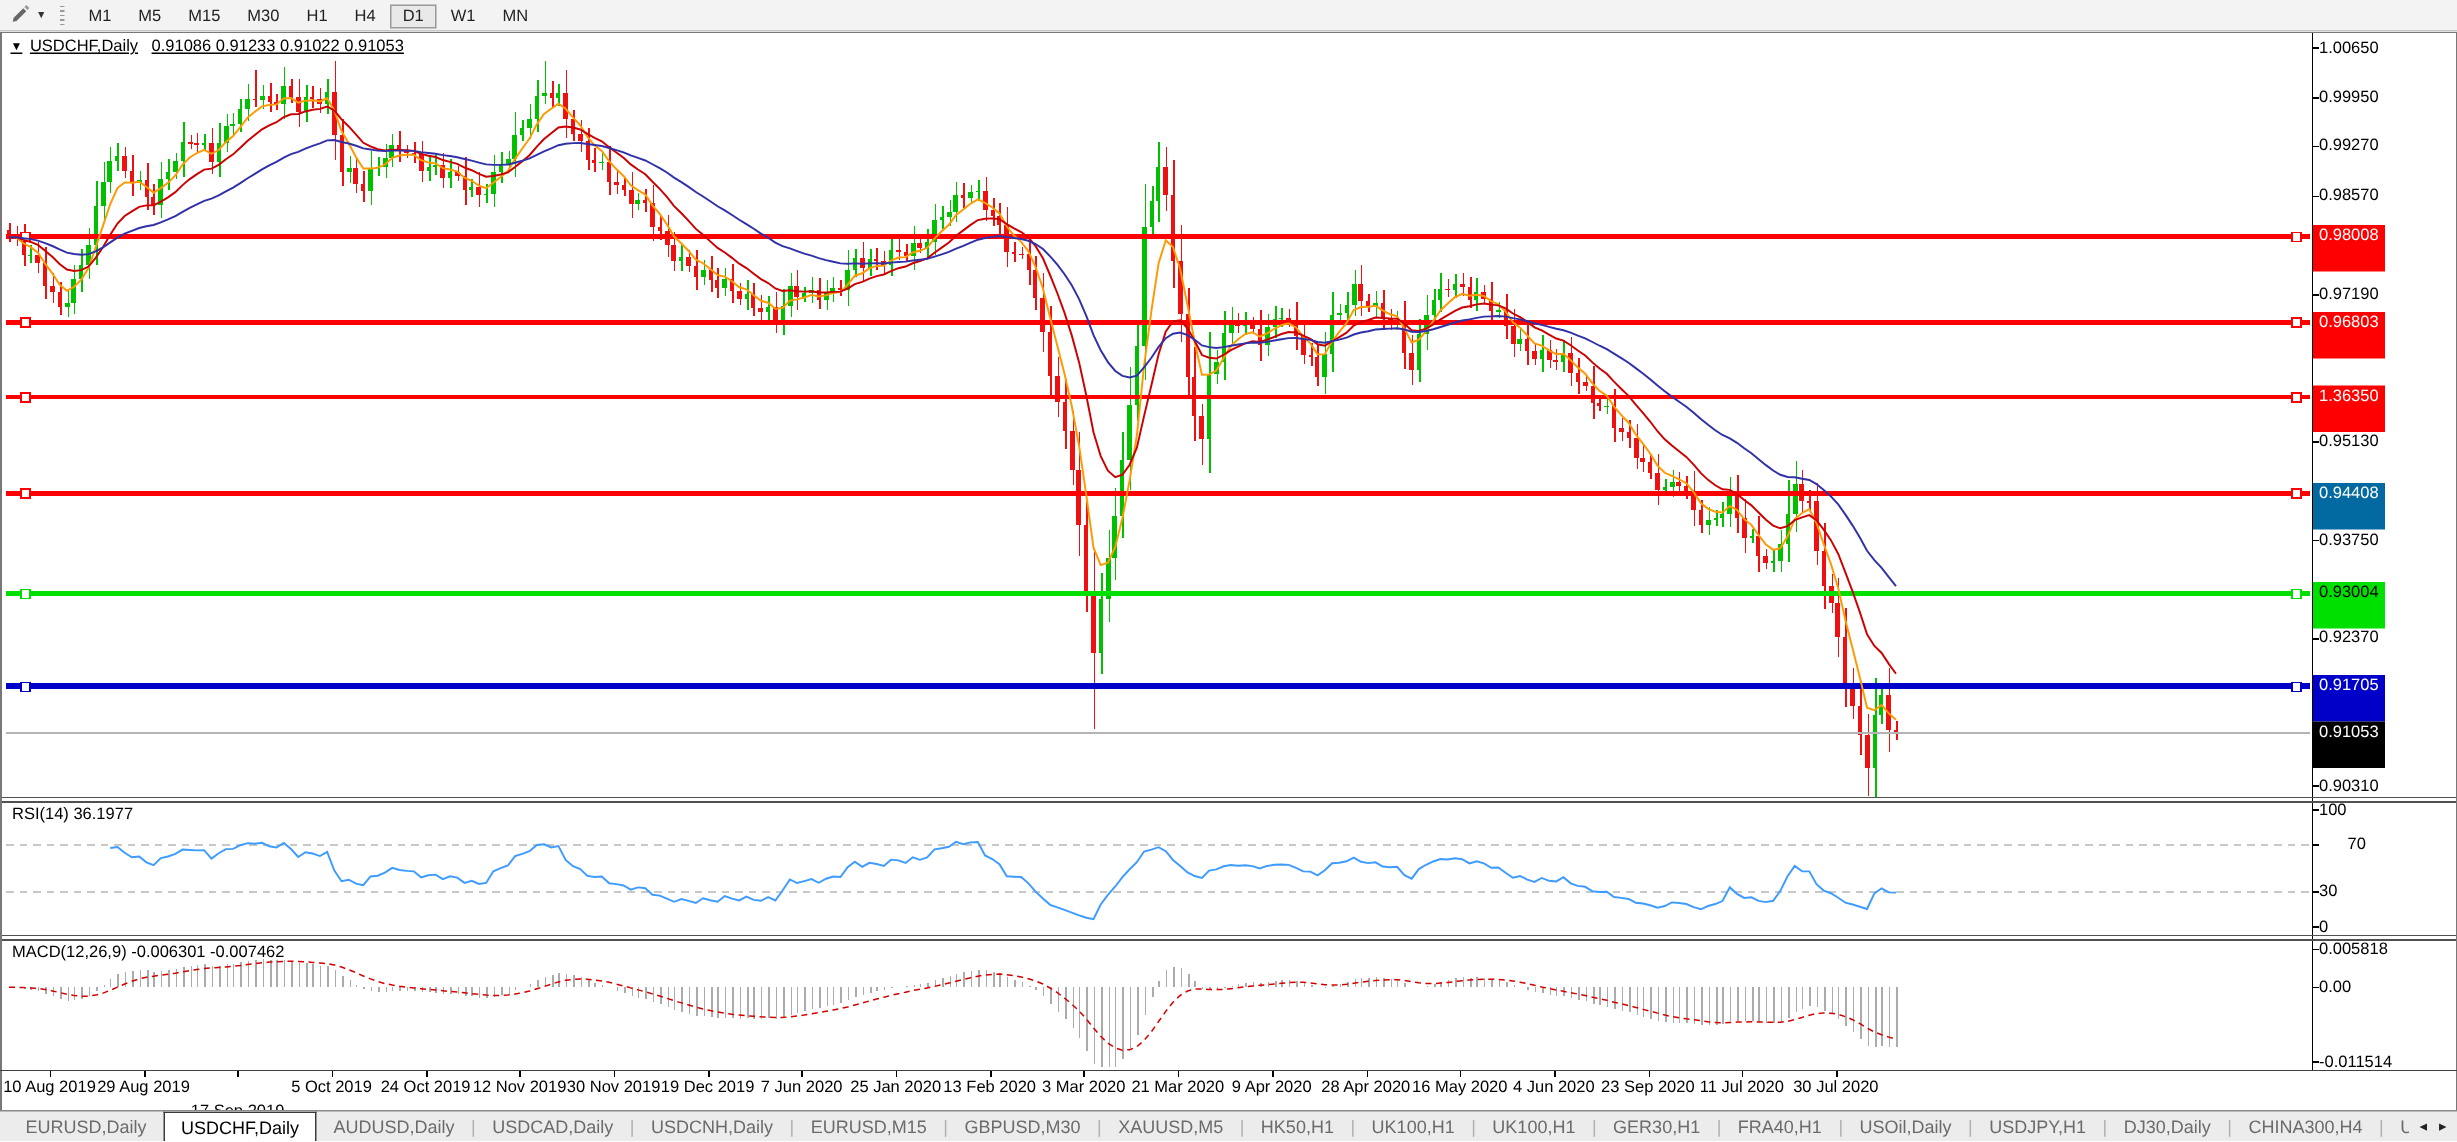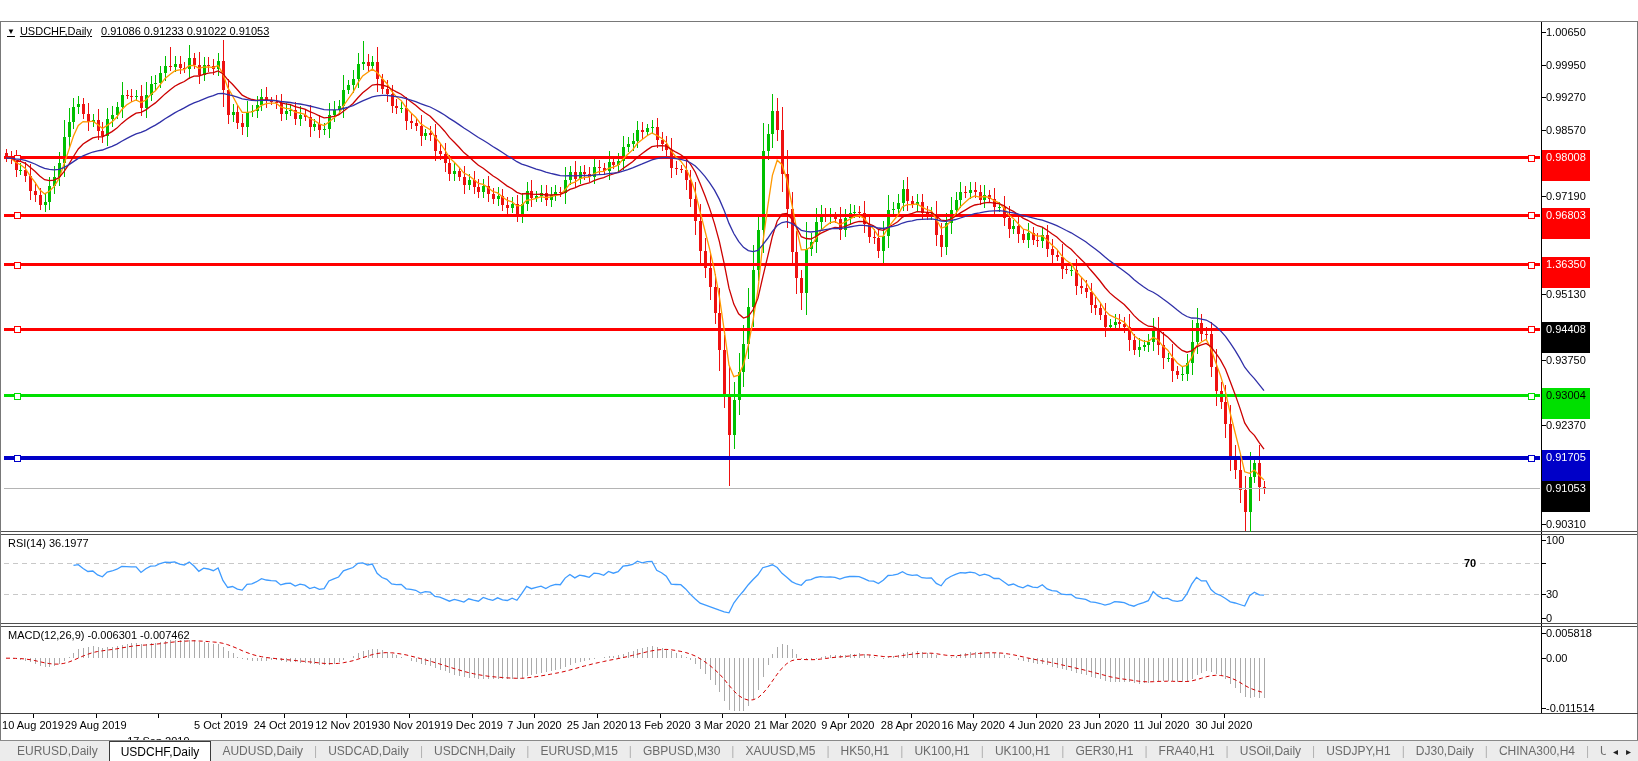--- a/index.html
+++ b/index.html
@@ -39,20 +39,33 @@
   .tab.active { background:#fff; border:1px solid #3a3a3a; border-bottom:none; color:#000; }
   .tabsep { display:flex; align-items:center; color:#b0b0b0; }
   .tab-arrows { margin-left:auto; flex:0 0 auto; display:flex; align-items:center; gap:8px;
                 padding:0 7px; color:#222; font-size:10px; }
 </style>
 </head>
 <body>
 
 <div id="app">
 
+  <div id="toolbar">
+    <div class="tool-btn">
+      <span>
+        <svg width="14" height="14" viewBox="0 0 14 14">
+          <path d="M2 11 L8.5 4.5 L10.5 6.5 L4 13 L1.5 13.5 Z" fill="#666"></path>
+          <path d="M9.3 3.7 L11.3 5.7 L12.6 4.4 L10.6 2.4 Z" fill="#999"></path>
+        </svg>
+      </span>
+      <span class="caret">▼</span>
+    </div>
+    <div class="tb-handle"></div>
+    <div id="tf-buttons"><span class="tfbtn">M1</span><span class="tfbtn">M5</span><span class="tfbtn">M15</span><span class="tfbtn">M30</span><span class="tfbtn">H1</span><span class="tfbtn">H4</span><span class="tfbtn active">D1</span><span class="tfbtn">W1</span><span class="tfbtn">MN</span></div>
+  </div>
 
   <svg id="plot" width="1638" height="761">
       <rect x="0" y="21" width="1638" height="720" fill="#ffffff"></rect>
       <rect x="0.5" y="21.5" width="1637" height="719" fill="none" stroke="#787878" shape-rendering="crispEdges"></rect>
       <line x1="1541.5" y1="22" x2="1541.5" y2="713" stroke="#000" shape-rendering="crispEdges"></line>
       <line x1="0" y1="713.5" x2="1638" y2="713.5" stroke="#404040" shape-rendering="crispEdges"></line>
       <line x1="1" y1="531.5" x2="1637" y2="531.5" stroke="#505050" shape-rendering="crispEdges"></line>
       <line x1="1" y1="534.5" x2="1637" y2="534.5" stroke="#505050" shape-rendering="crispEdges"></line>
       <line x1="1" y1="623.5" x2="1637" y2="623.5" stroke="#505050" shape-rendering="crispEdges"></line>
       <line x1="1" y1="626.5" x2="1637" y2="626.5" stroke="#505050" shape-rendering="crispEdges"></line>
@@ -905,37 +918,37 @@
 
   <div id="overlays">
     <div id="chart-title">
       <span class="dd">▼</span><span>USDCHF,Daily</span><span class="quote">0.91086 0.91233 0.91022 0.91053</span>
     </div>
     <div id="rsi-label">RSI(14) 36.1977</div>
     <div id="macd-label">MACD(12,26,9) -0.006301 -0.007462</div>
   <div class="badge" style="left: 1542px; top: 150.212px; background: rgb(255, 0, 0); color: rgb(255, 255, 255);">0.98008</div>
       <div class="badge" style="left: 1542px; top: 207.549px; background: rgb(255, 0, 0); color: rgb(255, 255, 255);">0.96803</div>
       <div class="badge" style="left: 1542px; top: 257.272px; background: rgb(255, 0, 0); color: rgb(255, 255, 255);">1.36350</div>
-      <div class="badge" style="left: 1542px; top: 321.508px; background: #000000; color: rgb(255, 255, 255);">0.94408</div>
+      <div class="badge" style="left: 1542px; top: 321.508px; background: #0369a1; color: rgb(255, 255, 255);">0.94408</div>
       <div class="badge" style="left: 1542px; top: 388.314px; background: rgb(0, 224, 0); color: rgb(0, 0, 0);">0.93004</div>
       <div class="badge" style="left: 1542px; top: 450.123px; background: rgb(0, 0, 200); color: rgb(255, 255, 255);">0.91705</div>
       <div class="badge" style="left: 1542px; top: 481.146px; background: rgb(0, 0, 0); color: rgb(255, 255, 255);">0.91053</div>
       <div class="lbl" style="left: 1546px; top: 25.5px;">1.00650</div>
       <div class="lbl" style="left: 1546px; top: 58.8075px;">0.99950</div>
       <div class="lbl" style="left: 1546px; top: 91.1634px;">0.99270</div>
       <div class="lbl" style="left: 1546px; top: 124.471px;">0.98570</div>
       <div class="lbl" style="left: 1546px; top: 156.827px;">0.97890</div>
       <div class="lbl" style="left: 1546px; top: 190.134px;">0.97190</div>
       <div class="lbl" style="left: 1546px; top: 222.49px;">0.96510</div>
       <div class="lbl" style="left: 1546px; top: 288.154px;">0.95130</div>
       <div class="lbl" style="left: 1546px; top: 353.817px;">0.93750</div>
       <div class="lbl" style="left: 1546px; top: 419.481px;">0.92370</div>
       <div class="lbl" style="left: 1546px; top: 517.5px;">0.90310</div>
       <div class="lbl" style="left: 1546px; top: 533.5px;">100</div>
-      <div class="lbl" style="left: 1464px; top: 556.9px; font-weight: bold;">70</div>
+      <div class="lbl" style="left: 1565px; top: 556.9px;">70</div>
       <div class="lbl" style="left: 1546px; top: 588.1px;">30</div>
       <div class="lbl" style="left: 1546px; top: 611.5px;">0</div>
       <div class="lbl" style="left: 1546px; top: 626.5px;">0.005818</div>
       <div class="lbl" style="left: 1546px; top: 651.676px;">0.00</div>
       <div class="lbl" style="left: 1546px; top: 701.5px;">-0.011514</div>
       <div class="lbl center" style="left: 33px; top: 719px;">10 Aug 2019</div>
       <div class="lbl center" style="left: 95.68px; top: 719px;">29 Aug 2019</div>
       <div class="lbl center" style="left: 158.36px; top: 735px;">17 Sep 2019</div>
       <div class="lbl center" style="left: 221.04px; top: 719px;">5 Oct 2019</div>
       <div class="lbl center" style="left: 283.72px; top: 719px;">24 Oct 2019</div>
@@ -944,21 +957,21 @@
       <div class="lbl center" style="left: 471.76px; top: 719px;">19 Dec 2019</div>
       <div class="lbl center" style="left: 534.44px; top: 719px;">7 Jun 2020</div>
       <div class="lbl center" style="left: 597.12px; top: 719px;">25 Jan 2020</div>
       <div class="lbl center" style="left: 659.8px; top: 719px;">13 Feb 2020</div>
       <div class="lbl center" style="left: 722.48px; top: 719px;">3 Mar 2020</div>
       <div class="lbl center" style="left: 785.16px; top: 719px;">21 Mar 2020</div>
       <div class="lbl center" style="left: 847.84px; top: 719px;">9 Apr 2020</div>
       <div class="lbl center" style="left: 910.52px; top: 719px;">28 Apr 2020</div>
       <div class="lbl center" style="left: 973.2px; top: 719px;">16 May 2020</div>
       <div class="lbl center" style="left: 1035.88px; top: 719px;">4 Jun 2020</div>
-      <div class="lbl center" style="left: 1098.56px; top: 719px;">23 Jun 2020</div>
+      <div class="lbl center" style="left: 1098.56px; top: 719px;">23 Sep 2020</div>
       <div class="lbl center" style="left: 1161.24px; top: 719px;">11 Jul 2020</div>
       <div class="lbl center" style="left: 1223.92px; top: 719px;">30 Jul 2020</div>
     </div>
 
   <div id="tabbar">
     <div id="tabs">
         <div class="tab">EURUSD,Daily</div>
         <div class="tab active">USDCHF,Daily</div>
         <div class="tab">AUDUSD,Daily</div>
         <span class="tabsep">|</span>

